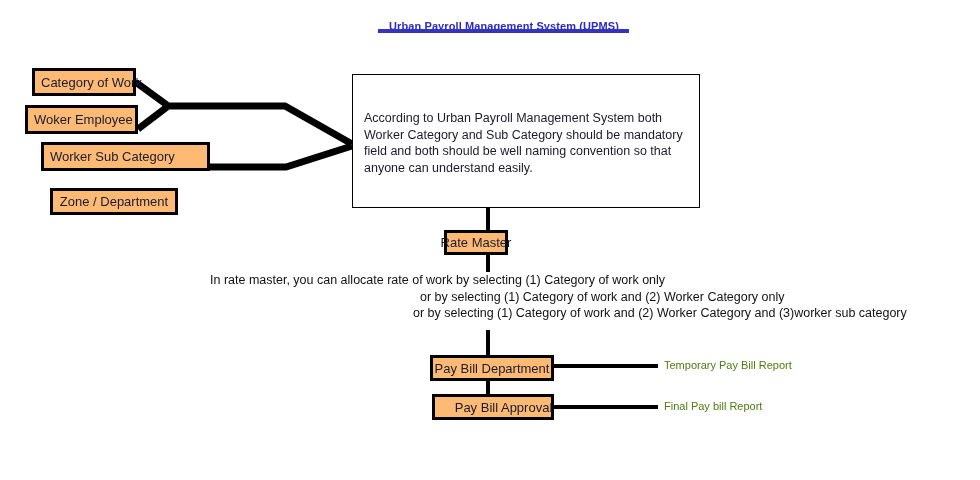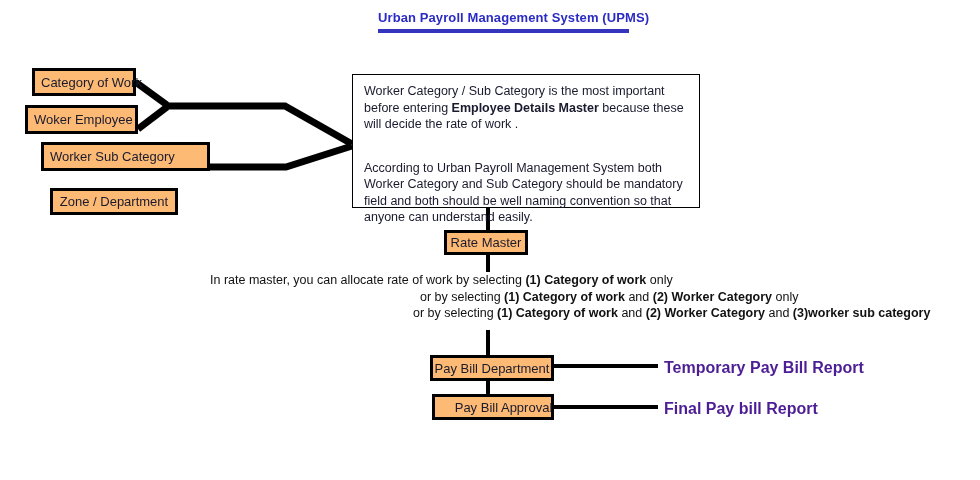--- a/index.html
+++ b/index.html
@@ -13,24 +13,24 @@
     position: relative;
     overflow: hidden;
     font-family: "Liberation Sans", sans-serif;
     color: #000000;
   }
 
   
   #diagram-title {
     position: absolute;
     left: 378px;
-    top: 10px;
+    top: 20px;
     width: 252px;
     text-align: center;
-    font-size: 13px;
+    font-size: 11px;
     font-weight: bold;
     color: #2b2bc4;
     letter-spacing: 0.1px;
     white-space: nowrap;
   }
   #title-underline {
     position: absolute;
     left: 378px;
     top: 29px;
     width: 251px;
@@ -114,48 +114,48 @@
 
   #line-panel-to-rate      { left: 486px; top: 208px; height: 26px; }
   #line-rate-to-paybill-a  { left: 486px; top: 254px; height: 18px; }
   #line-rate-to-paybill-b  { left: 486px; top: 330px; height: 25px; }
   #line-paybill-to-approval{ left: 486px; top: 381px; height: 13px; }
 
   #line-temp-report  { left: 553px; top: 364px; width: 105px; }
   #line-final-report { left: 553px; top: 405px; width: 105px; }
 
   
-  #box-rate-master     { left: 444px; top: 230px; width: 84px;  height: 25px; }
+  #box-rate-master     { left: 444px; top: 230px; width: 64px;  height: 25px; }
   #box-pay-bill-generation { left: 430px; top: 355px; width: 124px; height: 26px; }
   #box-pay-bill-approval   { left: 432px; top: 394px; width: 122px; height: 26px; padding-left: 21px; }
 
   
   #rate-master-notes {
     position: absolute;
     left: 210px;
     top: 272px;
     width: 740px;
     font-size: 12.5px;
     line-height: 16.5px;
     color: #111111;
     z-index: 5;
   }
   #rate-master-notes .note-line { white-space: nowrap; }
   #rate-master-notes .note-line.l1 { margin-left: 0px; }
   #rate-master-notes .note-line.l2 { margin-left: 210px; }
   #rate-master-notes .note-line.l3 { margin-left: 203px; }
   #rate-master-notes .note-line.l4 { margin-left: 219px; font-weight: bold; }
-  #rate-master-notes b { font-weight: bold; }
+  #rate-master-notes b { font-weight: normal; }
 
   
   .report-label {
     position: absolute;
-    font-size: 16px;
-    font-weight: bold;
-    color: #4c1d95;
+    font-size: 11px;
+    font-weight: normal;
+    color: #4d7c0f;
     white-space: nowrap;
     z-index: 5;
   }
   #label-temporary-report { left: 664px; top: 359px; }
   #label-final-report     { left: 664px; top: 400px; }
 </style>
 </head>
 <body>
 
 <div id="diagram-title">Urban Payroll Management System (UPMS)</div>
@@ -182,21 +182,20 @@
   <path d="M 4 1 L 37 25" stroke="#000000" stroke-width="7" fill="none"></path>
 
   <path d="M 8 49 L 37 27" stroke="#000000" stroke-width="7" fill="none"></path>
 
   <path d="M 33 26 L 155 26 L 222 64" stroke="#000000" stroke-width="7" fill="none"></path>
 
   <path d="M 52 87 L 156 87 L 222 66" stroke="#000000" stroke-width="7" fill="none"></path>
 </svg>
 
 <div id="description-panel">
-  <p><span>Worker Category / Sub Category is the most important before entering </span><b>Employee Details Master</b><span> because these will decide the rate of work .</span></p>
   <p class="second">According to Urban Payroll Management System both Worker Category and Sub Category should be mandatory field and both should be well naming convention so that anyone can understand easily.</p>
 </div>
 
 <div class="vline" id="line-panel-to-rate"></div>
 <div class="vline" id="line-rate-to-paybill-a"></div>
 <div class="vline" id="line-rate-to-paybill-b"></div>
 <div class="vline" id="line-paybill-to-approval"></div>
 <div class="hline" id="line-temp-report"></div>
 <div class="hline" id="line-final-report"></div>
 

